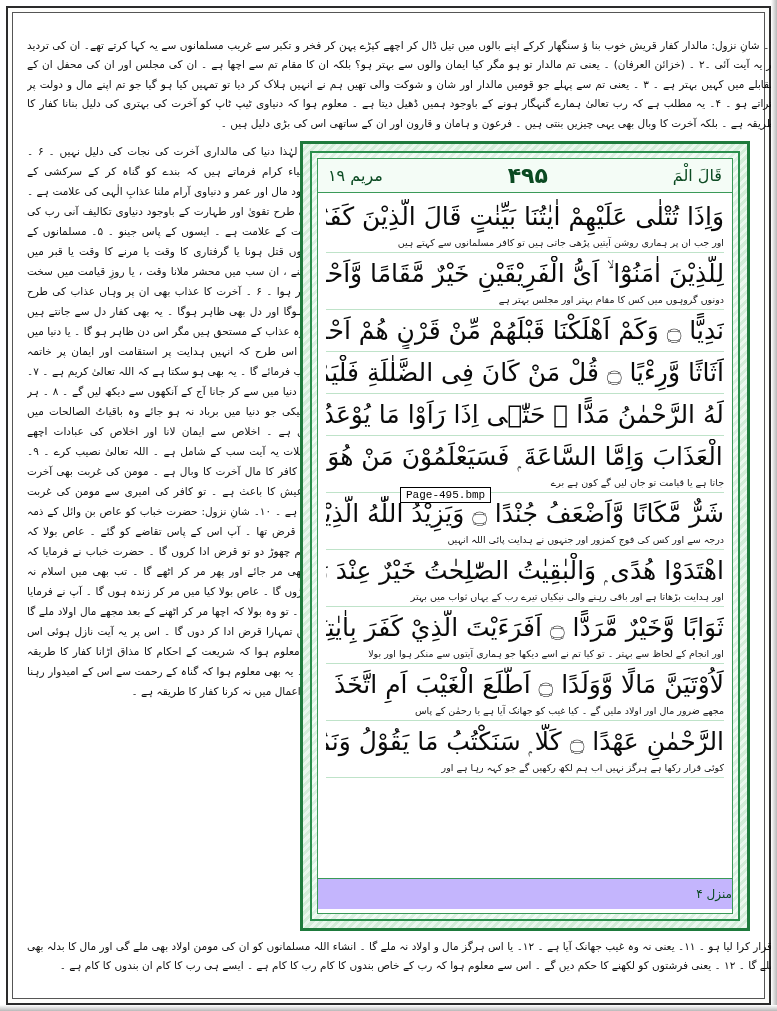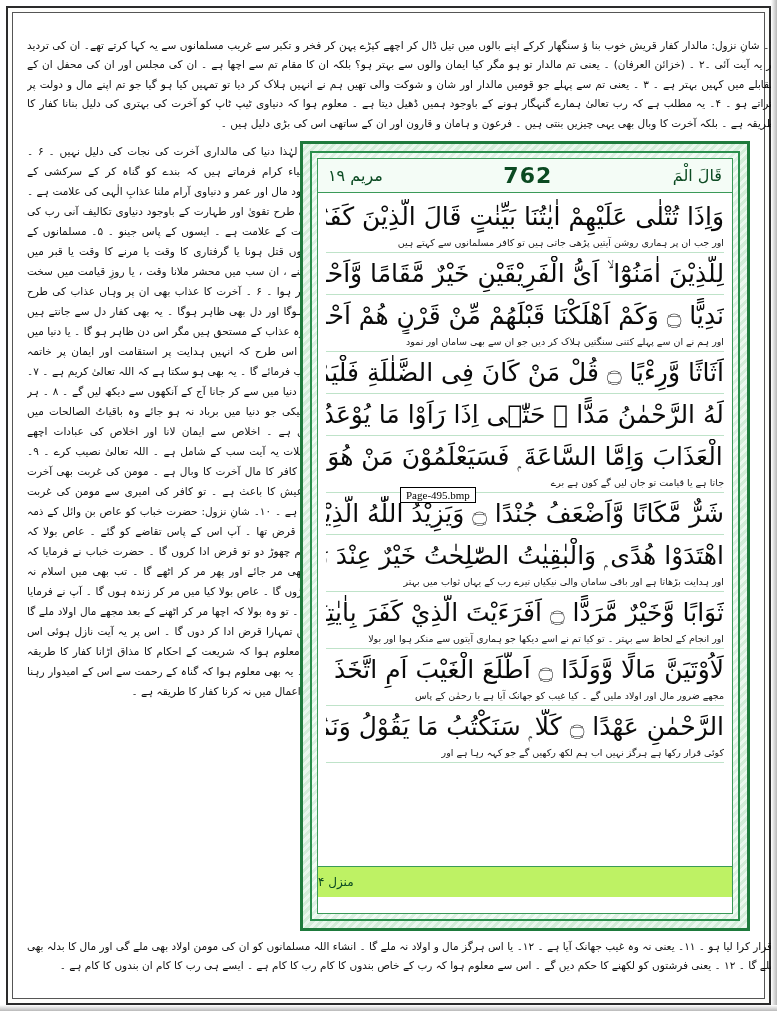--- a/index.html
+++ b/index.html
@@ -178,41 +178,41 @@
     font-family: "DejaVu Sans", sans-serif;
     font-size: 9.5px;
     line-height: 15px;
     text-align: right;
     color: #151515;
     white-space: nowrap;
     overflow: hidden;
   }
   .quran-footer {
     position: absolute;
-    left: 0; right: 0; bottom: 16px;
+    left: 0; right: 0; bottom: 4px;
     height: 30px;
     border-top: 1px solid #3a9a58;
-    background: #bef264;
+    background: #c4b5fd;
     display: flex;
     align-items: center;
-    justify-content: flex-end;
+    justify-content: flex-start;
     direction: rtl;
   }
   .quran-footer .hdr-item {
     font-size: 12px;
   }
 
   
   .file-label {
     position: absolute;
     left: 400px;
     top: 487px;
     background: #ffffff;
     border: 1px solid #000000;
-    font-family: Liberation Serif, serif;
+    font-family: Liberation Mono, monospace;
     font-size: 11px;
     color: #000000;
     padding: 1px 5px;
     z-index: 50;
     white-space: nowrap;
   }
 
   
   .scan-shadow-right {
     position: absolute;
@@ -241,60 +241,61 @@
       <div class="tafsir-col" style="top:128px; height:790px;">
         <p>۵ ۔ لہٰذا دنیا کی مالداری آخرت کی نجات کی دلیل نہیں ۔ ۶ ۔ صوفیاء کرام فرماتے ہیں کہ بندے کو گناہ کر کے سرکشی کے باوجود مال اور عمر و دنیاوی آرام ملنا عذابِ الٰہی کی علامت ہے ۔ اسی طرح تقویٰ اور طہارت کے باوجود دنیاوی تکالیف آنی رب کی رحمت کے علامت ہے ۔ ایسوں کے پاس جینو ۔ ۵۔ مسلمانوں کے ہاتھوں قتل ہونا یا گرفتاری کا وقت یا مرنے کا وقت یا قبر میں پہنچنے ، ان سب میں محشر ملانا وقت ، یا روزِ قیامت میں سخت ظاہر ہوا ۔ ۶ ۔ آخرت کا عذاب بھی ان پر وہاں عذاب کی طرح برا ہوگا اور دل بھی ظاہر ہوگا ۔ یہ بھی کفار دل سے جانتے ہیں کہ وہ عذاب کے مستحق ہیں مگر اس دن ظاہر ہو گا ۔ یا دنیا میں بھی اس طرح کہ انہیں ہدایت پر استقامت اور ایمان پر خاتمہ نصیب فرمائے گا ۔ یہ بھی ہو سکتا ہے کہ اللہ تعالیٰ کریم ہے ۔ ۷۔ کچھ دنیا میں سے کر جانا آج کے آنکھوں سے دیکھ لیں گے ۔ ۸ ۔ ہر وہ نیکی جو دنیا میں برباد نہ ہو جائے وہ باقیاتُ الصالحات میں داخل ہے ۔ اخلاص سے ایمان لانا اور اخلاص کی عبادات اچھے معاملات یہ آیت سب کے شامل ہے ۔ اللہ تعالیٰ نصیب کرے ۔ ۹۔ لہٰذا کافر کا مال آخرت کا وبال ہے ۔ مومن کی غربت بھی آخرت کے عیش کا باعث ہے ۔ تو کافر کی امیری سے مومن کی غربت بہتر ہے ۔ ۱۰۔ شانِ نزول: حضرت خباب کو عاص بن وائل کے ذمہ کچھ قرض تھا ۔ آپ اس کے پاس تقاضے کو گئے ۔ عاص بولا کہ اسلام چھوڑ دو تو قرض ادا کروں گا ۔ حضرت خباب نے فرمایا کہ تم بھی مر جائے اور پھر مر کر اٹھے گا ۔ تب بھی میں اسلام نہ چھوڑوں گا ۔ عاص بولا کیا میں مر کر زندہ ہوں گا ۔ آپ نے فرمایا ہاں ۔ تو وہ بولا کہ اچھا مر کر اٹھنے کے بعد مجھے مال اولاد ملے گا وہیں تمہارا قرض ادا کر دوں گا ۔ اس پر یہ آیت نازل ہوئی اس سے معلوم ہوا کہ شریعت کے احکام کا مذاق اڑانا کفار کا طریقہ ہے ۔ یہ بھی معلوم ہوا کہ گناہ کے رحمت سے اس کے امیدوار رہنا برے اعمال میں نہ کرنا کفار کا طریقہ ہے ۔</p>
       </div>
 
       <div class="quran-panel">
         <div class="quran-panel-mid">
           <div class="quran-panel-inner">
 
             <div class="quran-header">
               <span class="hdr-item">قَالَ الْمَ</span>
-              <span class="hdr-page">762</span>
+              <span class="hdr-page">۴۹۵</span>
               <span class="hdr-item">مریم ۱۹</span>
             </div>
 
             <div class="ayah-list">
 
               <div class="ayah-row">
                 <div class="ayah-arabic">وَاِذَا تُتْلٰى عَلَيْهِمْ اٰيٰتُنَا بَيِّنٰتٍ قَالَ الَّذِيْنَ كَفَرُوْا</div>
                 <div class="ayah-trans">اور جب ان پر ہماری روشن آیتیں پڑھی جاتی ہیں تو کافر مسلمانوں سے کہتے ہیں</div>
               </div>
 
               <div class="ayah-row">
                 <div class="ayah-arabic">لِلَّذِيْنَ اٰمَنُوْٓا ۙ اَىُّ الْفَرِيْقَيْنِ خَيْرٌ مَّقَامًا وَّاَحْسَنُ</div>
+                <div class="ayah-trans">دونوں گروہوں میں کس کا مقام بہتر اور مجلس بہتر ہے</div>
               </div>
 
               <div class="ayah-row">
                 <div class="ayah-arabic">نَدِيًّا ۝ وَكَمْ اَهْلَكْنَا قَبْلَهُمْ مِّنْ قَرْنٍ هُمْ اَحْسَنُ</div>
-                <div class="ayah-trans">اور ہم نے ان سے پہلے کتنی سنگتیں ہلاک کر دیں جو ان سے بھی سامان اور نمود</div>
               </div>
 
               <div class="ayah-row">
                 <div class="ayah-arabic">اَثَاثًا وَّرِءْيًا ۝ قُلْ مَنْ كَانَ فِى الضَّلٰلَةِ فَلْيَمْدُدْ</div>
               </div>
 
               <div class="ayah-row">
                 <div class="ayah-arabic">لَهُ الرَّحْمٰنُ مَدًّا ۚ حَتّٰۤى اِذَا رَاَوْا مَا يُوْعَدُوْنَ اِمَّا</div>
               </div>
 
               <div class="ayah-row">
                 <div class="ayah-arabic">الْعَذَابَ وَاِمَّا السَّاعَةَ ۭ فَسَيَعْلَمُوْنَ مَنْ هُوَ</div>
                 <div class="ayah-trans">جاتا ہے یا قیامت تو جان لیں گے کون ہے برے</div>
               </div>
 
               <div class="ayah-row">
                 <div class="ayah-arabic">شَرٌّ مَّكَانًا وَّاَضْعَفُ جُنْدًا ۝ وَيَزِيْدُ اللّٰهُ الَّذِيْنَ</div>
+                <div class="ayah-trans">درجہ سے اور کس کی فوج کمزور اور جنہوں نے ہدایت پائی اللہ انہیں</div>
               </div>
 
               <div class="ayah-row">
                 <div class="ayah-arabic">اهْتَدَوْا هُدًى ۭ وَالْبٰقِيٰتُ الصّٰلِحٰتُ خَيْرٌ عِنْدَ رَبِّكَ</div>
-                <div class="ayah-trans">اور ہدایت بڑھاتا ہے اور باقی سامان والی نیکیاں تیرے رب کے یہاں ثواب میں بہتر</div>
+                <div class="ayah-trans">اور ہدایت بڑھاتا ہے اور باقی رہنے والی نیکیاں تیرے رب کے یہاں ثواب میں بہتر</div>
               </div>
 
               <div class="ayah-row">
                 <div class="ayah-arabic">ثَوَابًا وَّخَيْرٌ مَّرَدًّا ۝ اَفَرَءَيْتَ الَّذِيْ كَفَرَ بِاٰيٰتِنَا وَقَالَ</div>
                 <div class="ayah-trans">اور انجام کے لحاظ سے بہتر ۔ تو کیا تم نے اسے دیکھا جو ہماری آیتوں سے منکر ہوا اور بولا</div>
               </div>
 
               <div class="ayah-row">
                 <div class="ayah-arabic">لَاُوْتَيَنَّ مَالًا وَّوَلَدًا ۝ اَطَّلَعَ الْغَيْبَ اَمِ اتَّخَذَ عِنْدَ</div>
                 <div class="ayah-trans">مجھے ضرور مال اور اولاد ملیں گے ۔ کیا غیب کو جھانک آیا ہے یا رحمٰن کے پاس</div>

